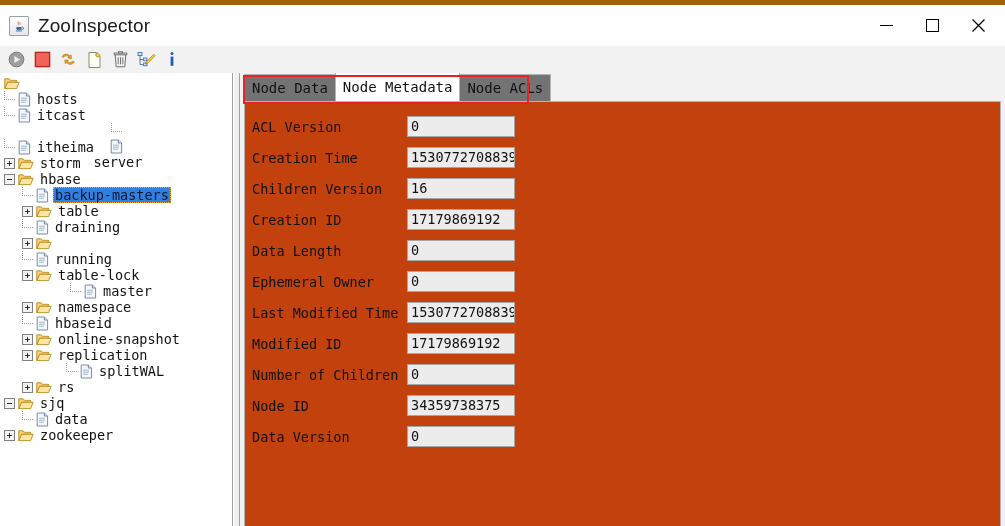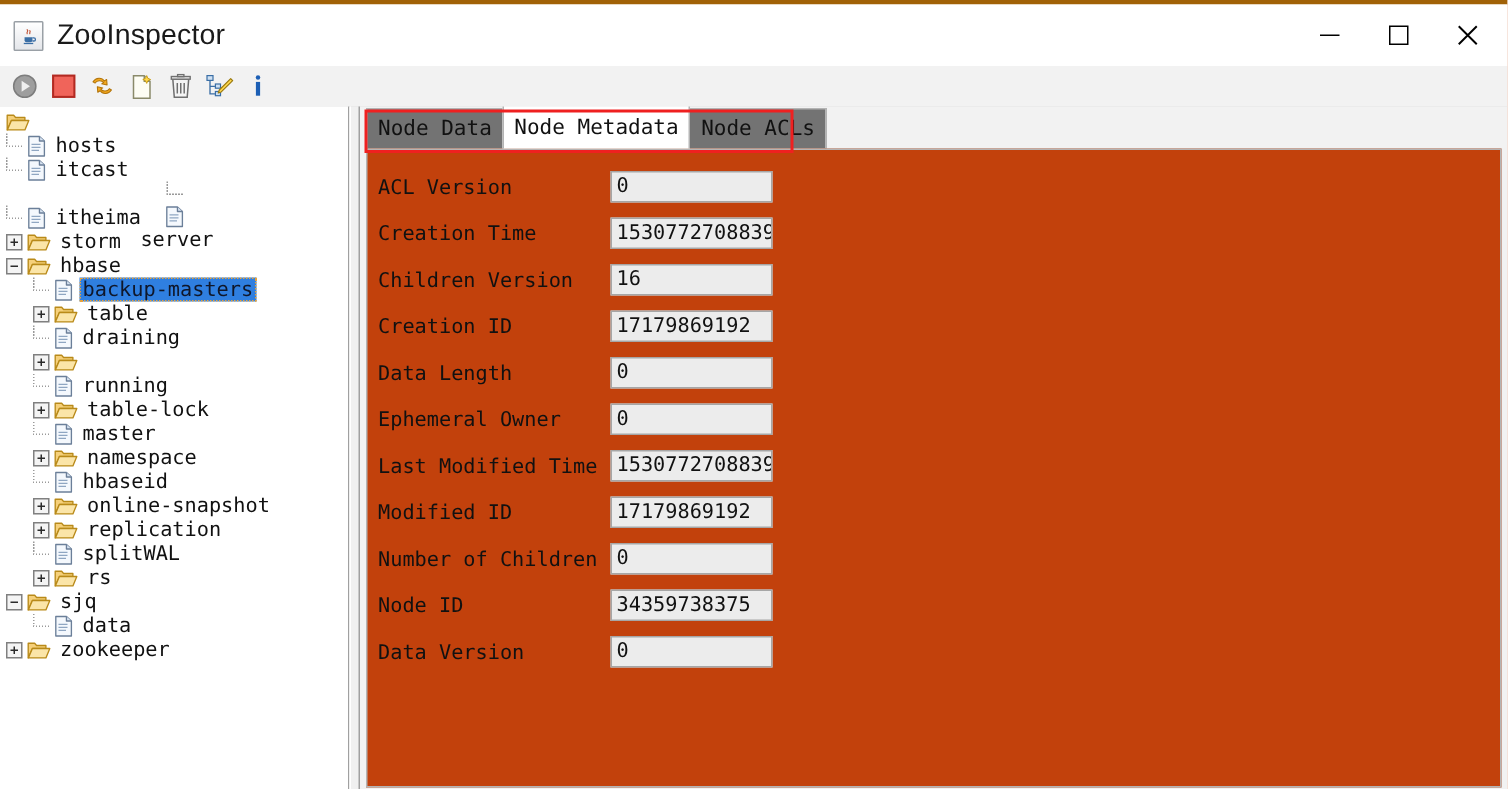--- a/index.html
+++ b/index.html
@@ -6,21 +6,21 @@
     margin: 0; padding: 0;
     width: 1005px; height: 526px;
     overflow: hidden;
     background: #ffffff;
     font-family: "Liberation Sans", sans-serif;
   }
   #app {
     position: relative;
     width: 1005px; height: 526px;
     box-sizing: border-box;
-    border-top: 3px solid #a16207;
+    border-top: 5px solid #a16207;
     background: #ffffff;
   }
 
   
   .titlebar {
     position: absolute; left: 0; top: 0;
     width: 1005px; height: 41px;
     background: #ffffff;
     display: flex; align-items: center;
   }
@@ -437,21 +437,21 @@
         <div class="tnode" style="padding-left:22px;">
           <span class="handle plus"></span>
           <span class="ico">
             <svg width="16" height="13" viewBox="0 0 16 13">
               <path d="M.8 11.6V1.8h4.3l1.3 1.5h6.2v2H3.6L.8 11.6z" fill="#f6d07a" stroke="#b98a19" stroke-width=".9" stroke-linejoin="round"></path>
               <path d="M3.6 5.3h11.6l-2.6 6.3H.9z" fill="#fbe5a8" stroke="#b98a19" stroke-width=".9" stroke-linejoin="round"></path>
             </svg>
           </span>
           <span class="tlabel">table-lock</span>
         </div>
-        <div class="tnode" style="padding-left:22px;">
+        <div class="tnode" style="padding-left:22px;margin-left:48px;">
           <span class="guide elbow"></span>
           <span class="ico">
             <svg width="13" height="15" viewBox="0 0 13 15">
               <path d="M1.2 1h7.1L11.6 4v10H1.2z" fill="#f4f8fd" stroke="#6b7f99" stroke-width=".9" stroke-linejoin="round"></path>
               <path d="M8.3 1v3h3.3" fill="#d8e4f2" stroke="#6b7f99" stroke-width=".9" stroke-linejoin="round"></path>
               <path d="M3 6.2h6M3 8.2h6M3 10.2h5" stroke="#8fa6c2" stroke-width=".8"></path>
             </svg>
           </span>
           <span class="tlabel">master</span>
         </div>
@@ -489,21 +489,21 @@
         <div class="tnode" style="padding-left:22px;">
           <span class="handle plus"></span>
           <span class="ico">
             <svg width="16" height="13" viewBox="0 0 16 13">
               <path d="M.8 11.6V1.8h4.3l1.3 1.5h6.2v2H3.6L.8 11.6z" fill="#f6d07a" stroke="#b98a19" stroke-width=".9" stroke-linejoin="round"></path>
               <path d="M3.6 5.3h11.6l-2.6 6.3H.9z" fill="#fbe5a8" stroke="#b98a19" stroke-width=".9" stroke-linejoin="round"></path>
             </svg>
           </span>
           <span class="tlabel">replication</span>
         </div>
-        <div class="tnode" style="padding-left:22px;">
+        <div class="tnode" style="padding-left:22px;margin-left:44px;">
           <span class="guide elbow"></span>
           <span class="ico">
             <svg width="13" height="15" viewBox="0 0 13 15">
               <path d="M1.2 1h7.1L11.6 4v10H1.2z" fill="#f4f8fd" stroke="#6b7f99" stroke-width=".9" stroke-linejoin="round"></path>
               <path d="M8.3 1v3h3.3" fill="#d8e4f2" stroke="#6b7f99" stroke-width=".9" stroke-linejoin="round"></path>
               <path d="M3 6.2h6M3 8.2h6M3 10.2h5" stroke="#8fa6c2" stroke-width=".8"></path>
             </svg>
           </span>
           <span class="tlabel">splitWAL</span>
         </div>

